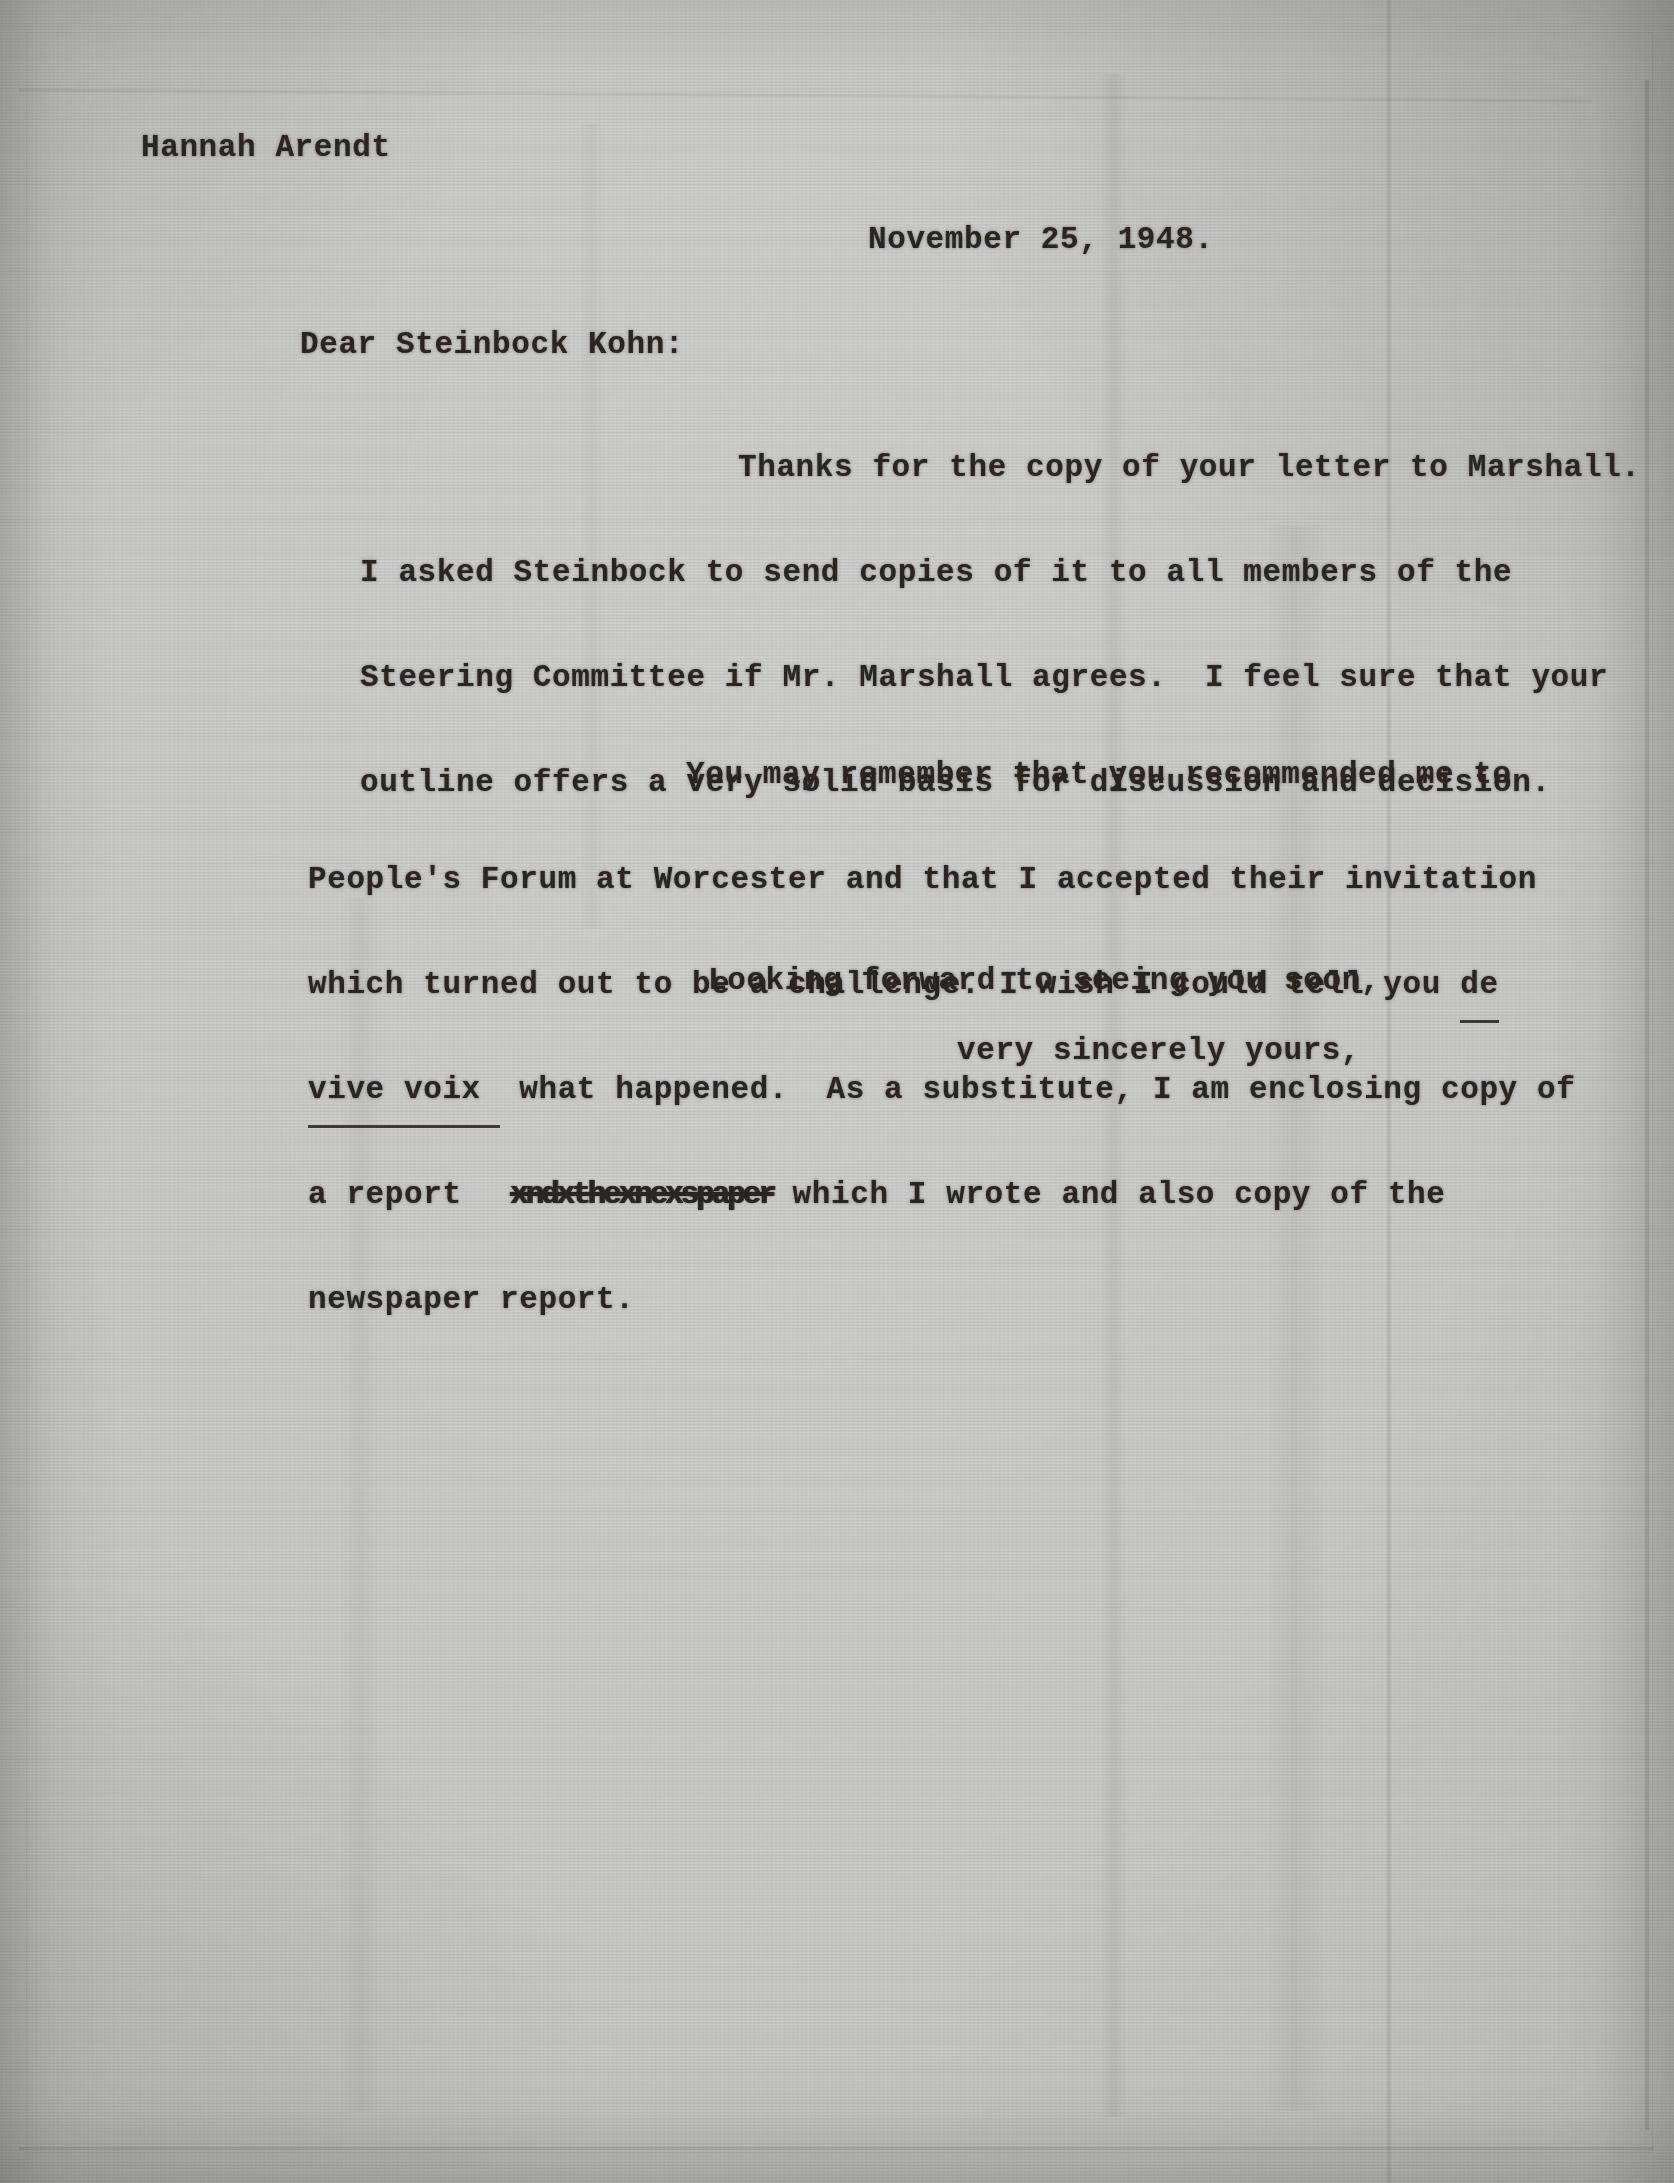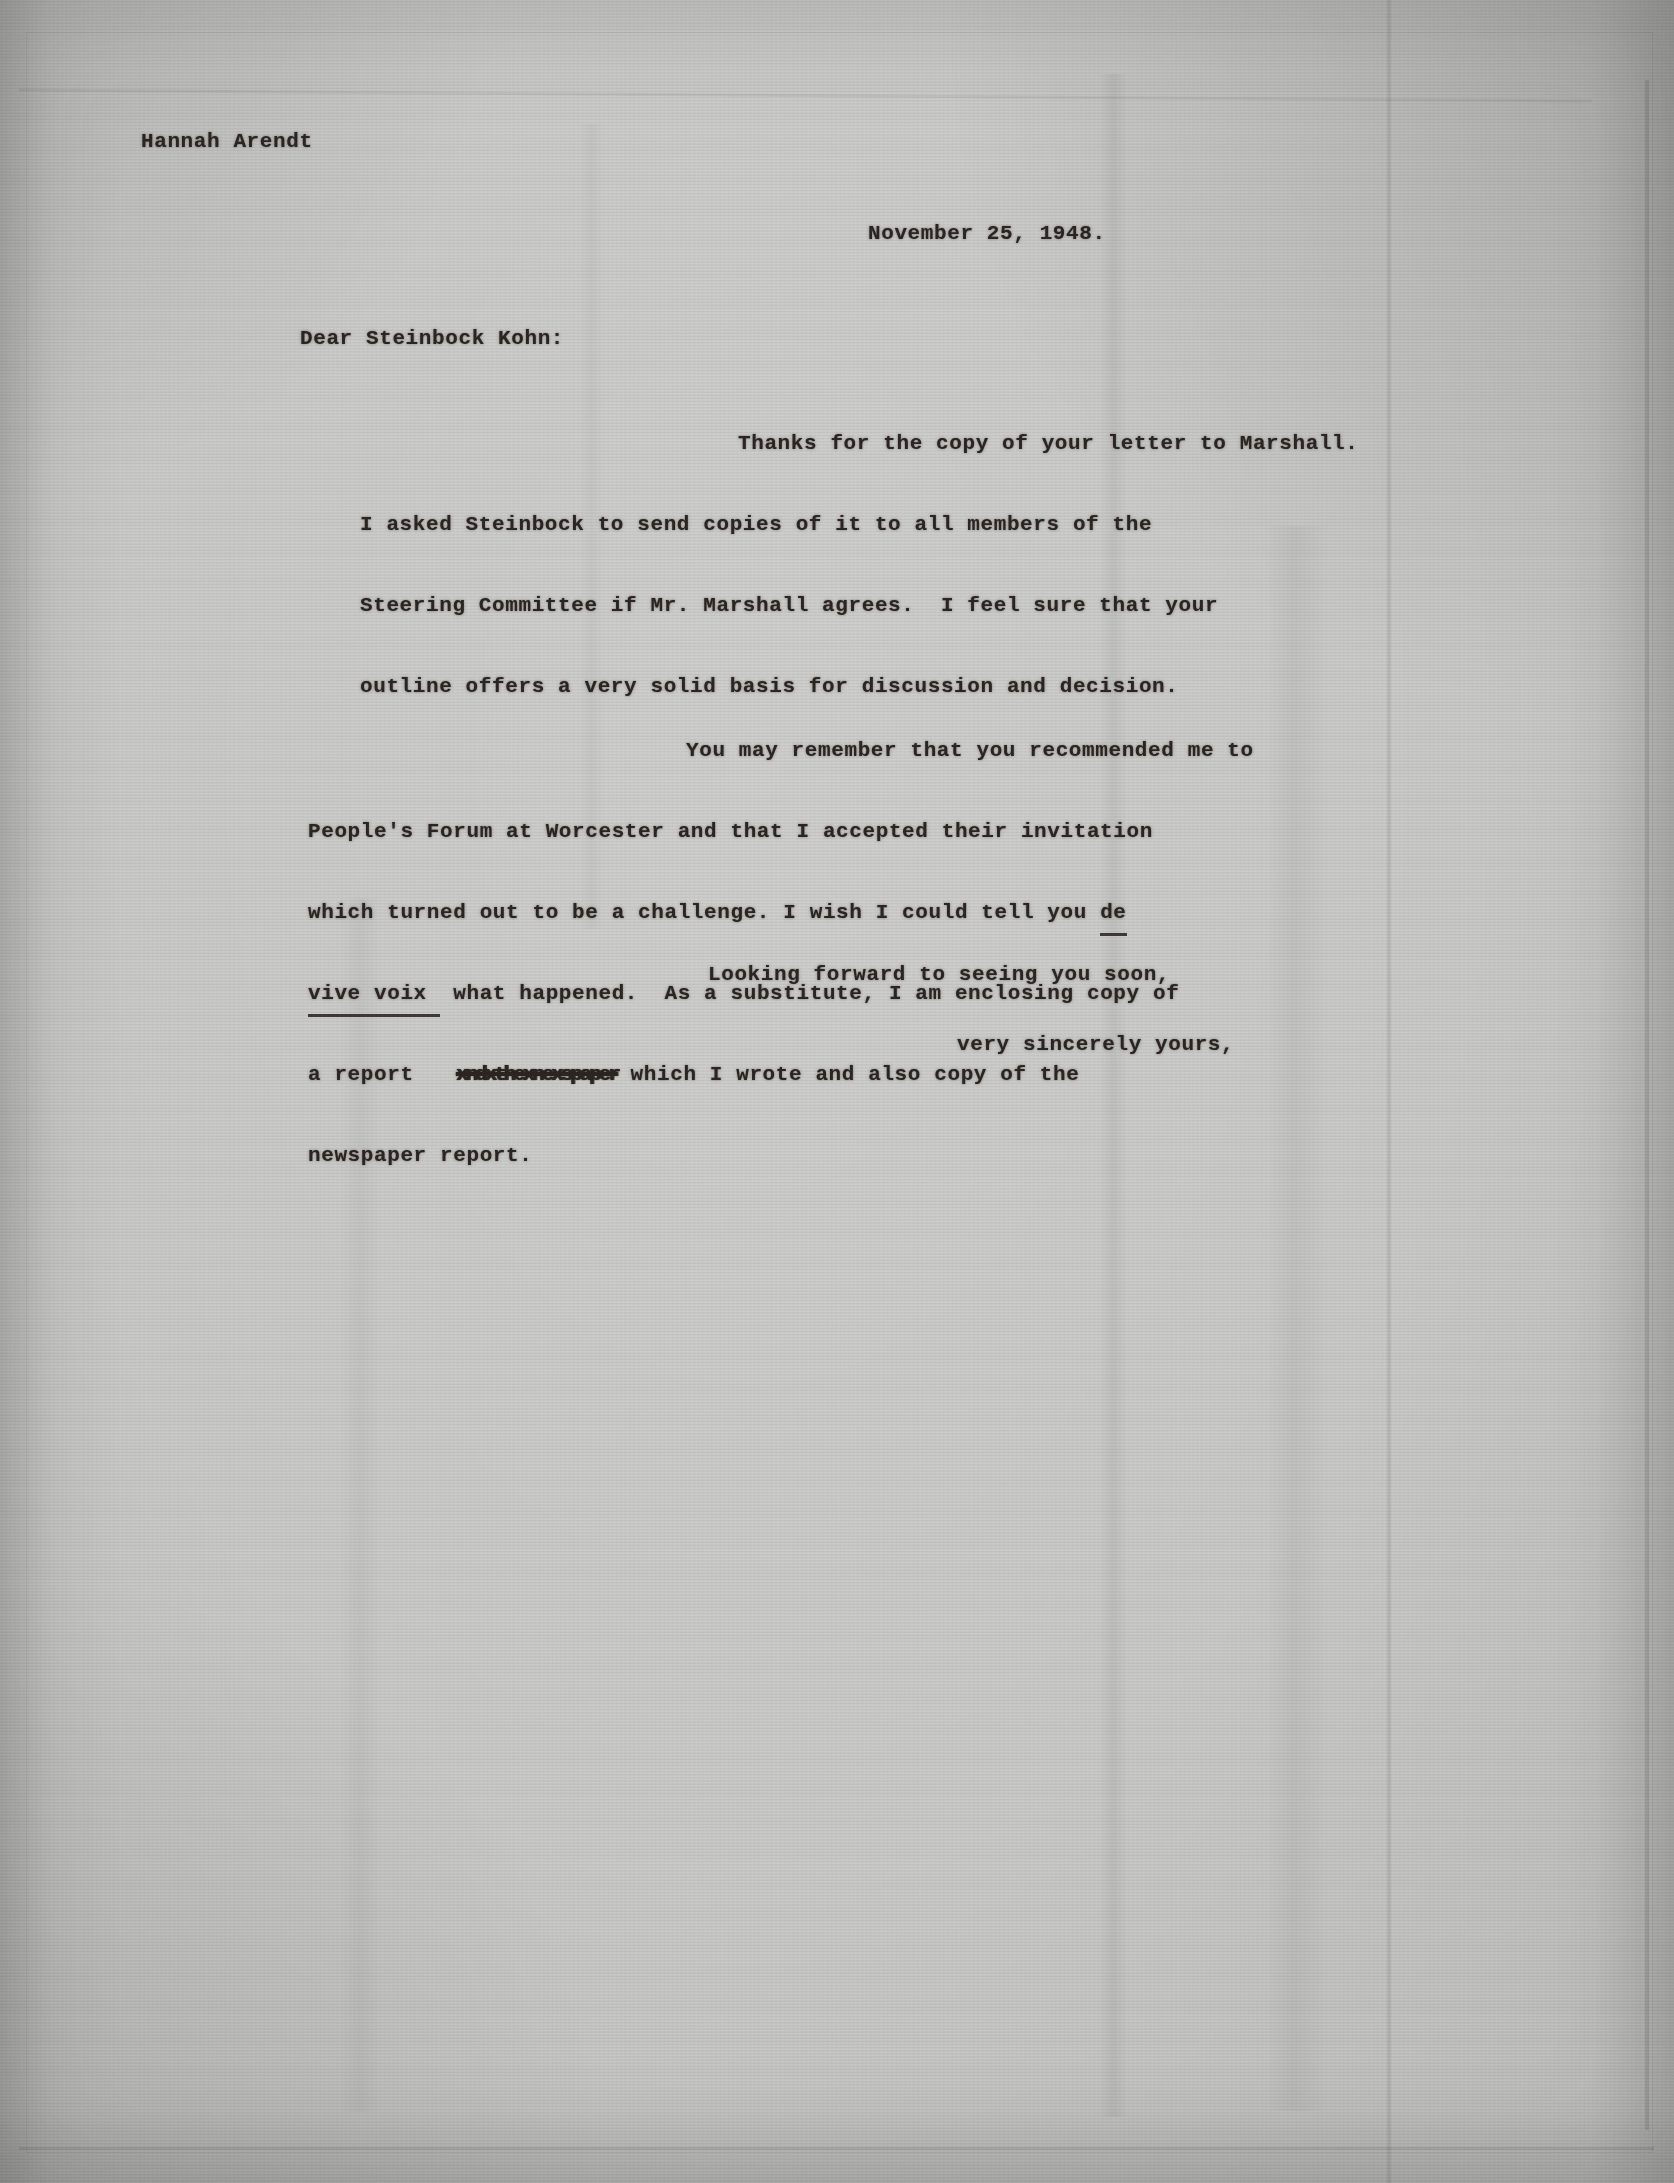--- a/index.html
+++ b/index.html
@@ -53,42 +53,42 @@
   .streak.v6 { left: 579px; top: 124px; width: 25px; height: 805px;
     background: linear-gradient(90deg, rgba(0,0,0,0) 0%, rgba(0,0,0,0.03) 50%, rgba(0,0,0,0) 100%); }
   .streak.h1 { left: 18.6px; top: 2147px; width: 1635px; height: 3.1px;
     background: rgba(0,0,0,0.09); }
   .streak.h2 { left: 18.6px; top: 94px; width: 1573px; height: 2.5px;
     background: rgba(0,0,0,0.06); transform: rotate(0.4deg); }
 
   .t {
     position: absolute;
     color: #2b2521;
-    font-size: 21px;
+    font-size: 31px;
     font-weight: 700;
     letter-spacing: 0.6px;
     white-space: pre;
     text-shadow: 0 0 1.9px rgba(43,37,33,0.50), 0 0 5.6px rgba(43,37,33,0.14);
   }
 
   .line { height: 35px; line-height: 35px; }
   .line.indent { padding-left: 378px; }
 
   .author     { left: 141px;  top: 130px; }
   .date       { left: 868px; top: 222px; }
   .salutation { left: 300px;  top: 327px; }
   .para1      { left: 313px;  top: 380px; margin-left: 47px; }
   .para2      { left: 311px;  top: 552px; }
   .para3      { left: 308px;  top: 687px; }
   .closing    { left: 708px; top: 963px; }
   .signoff    { left: 957px; top: 1033px; font-family: Liberation Mono, monospace; }
 
   .u {
     border-bottom: 3.7px solid rgba(43,37,33,0.88);
-    padding-bottom: 9px;
+    padding-bottom: 18px;
   }
 
   .xout {
     text-decoration: line-through;
     text-decoration-thickness: 4.3px;
     letter-spacing: -3.1px;
     text-shadow: 1.2px 0 0 rgba(43,37,33,0.85), 0 0 1.9px rgba(43,37,33,0.6);
     margin-left: 29px;
   }
 </style>

